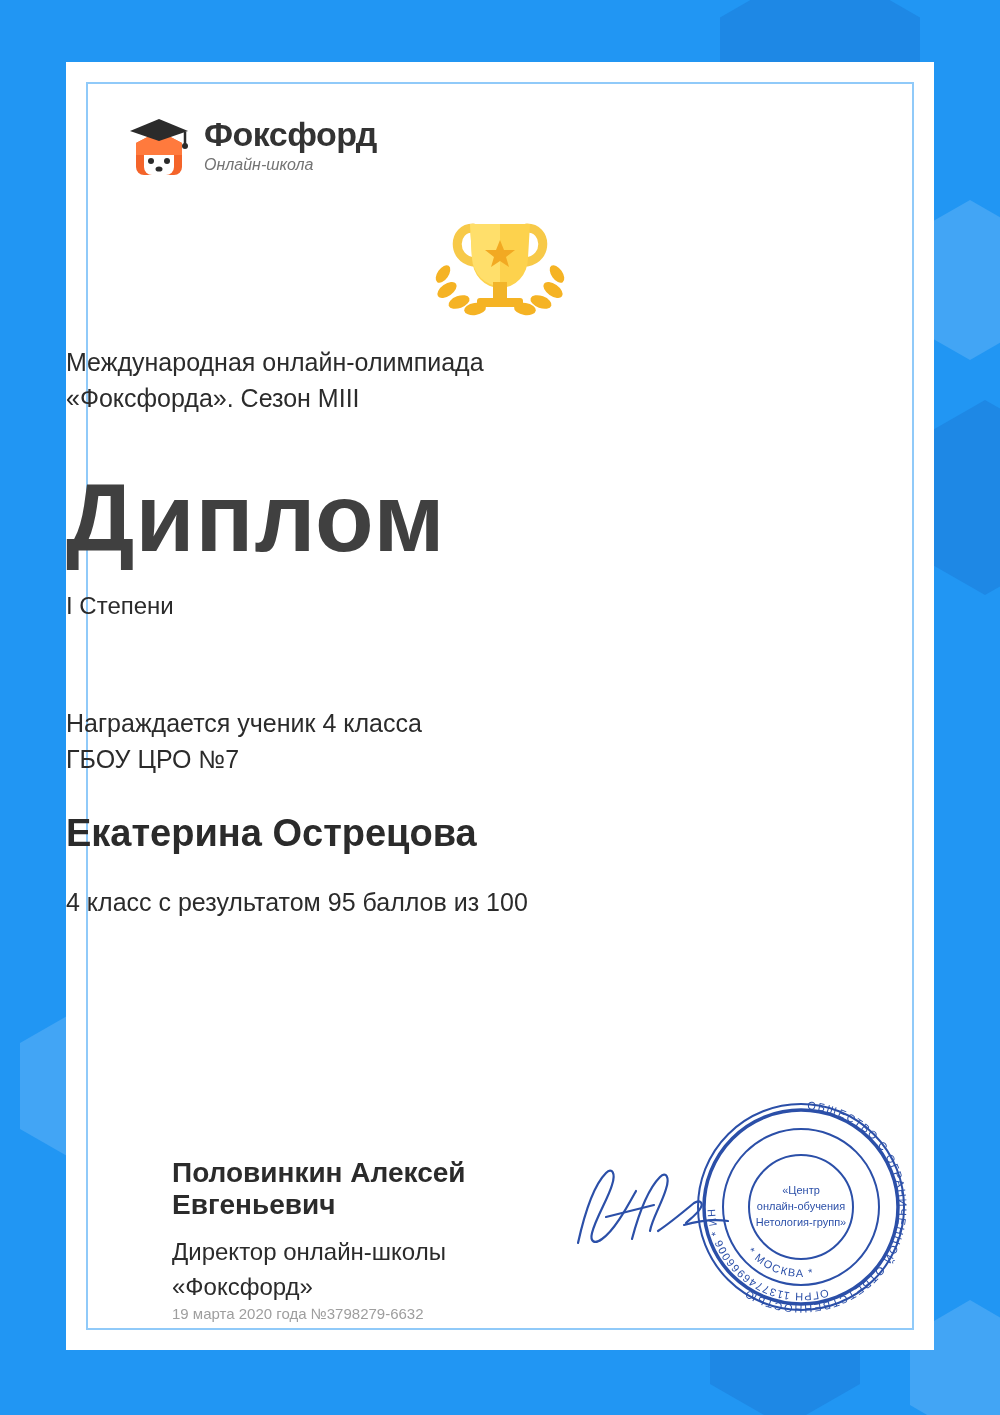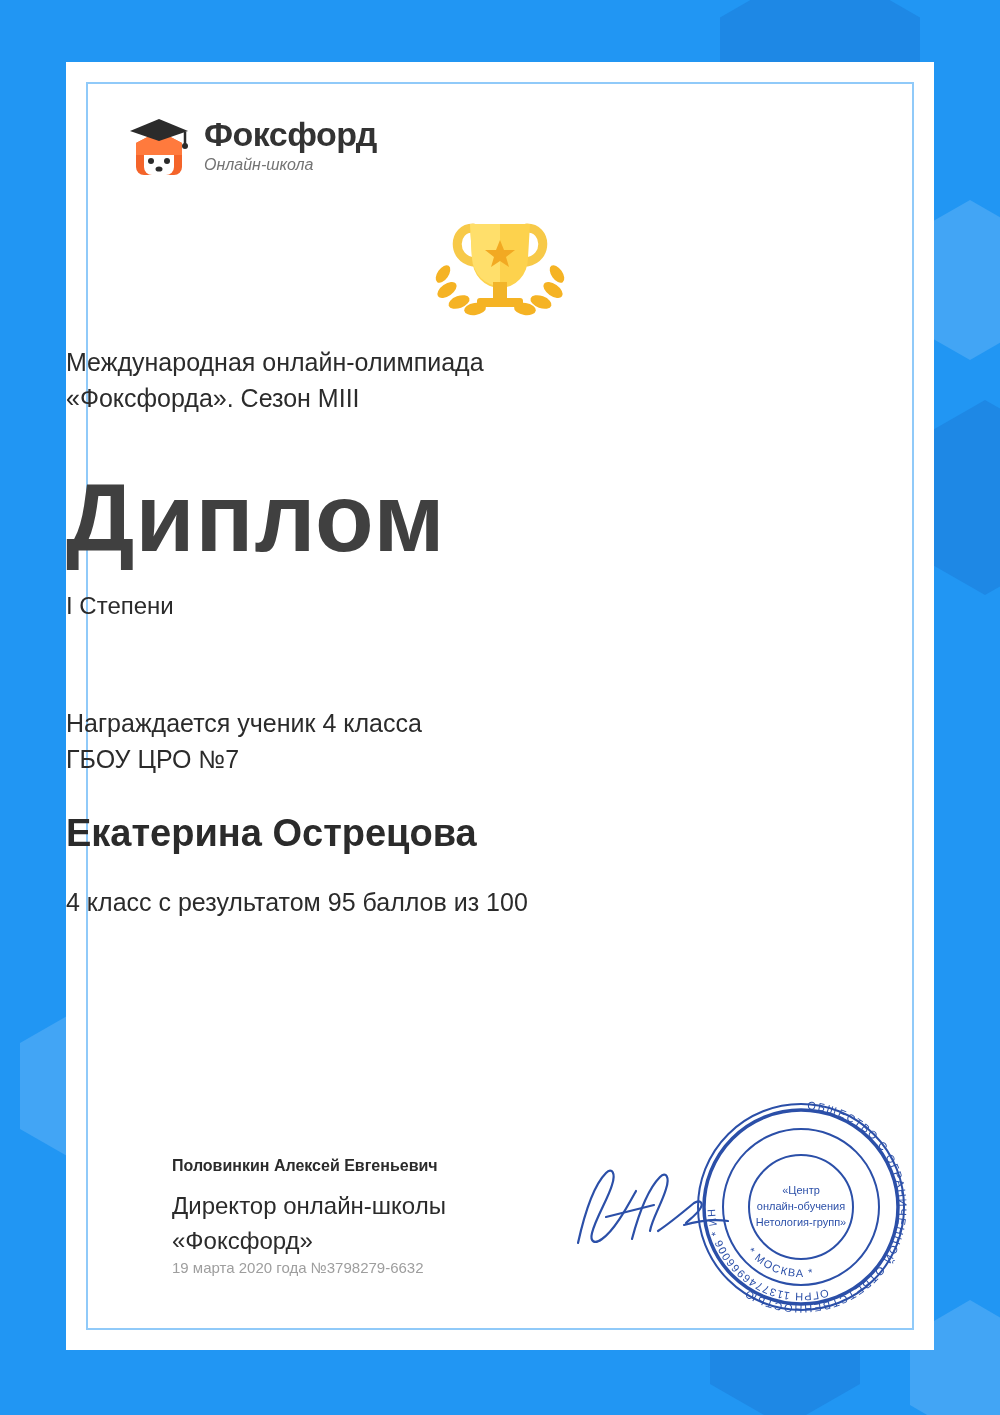--- a/index.html
+++ b/index.html
@@ -154,21 +154,21 @@
   }
 
   
   .footer {
     position: absolute;
     left: 106px;
     top: 1095px;
     width: 430px;
   }
   .director-name {
-    font-size: 16px;
+    font-size: 28px;
     font-weight: bold;
     color: #2b2b2b;
   }
   .director-role {
     font-size: 24px;
     color: #2b2b2b;
     margin-top: 14px;
     line-height: 1.45;
   }
   .issue-info {

